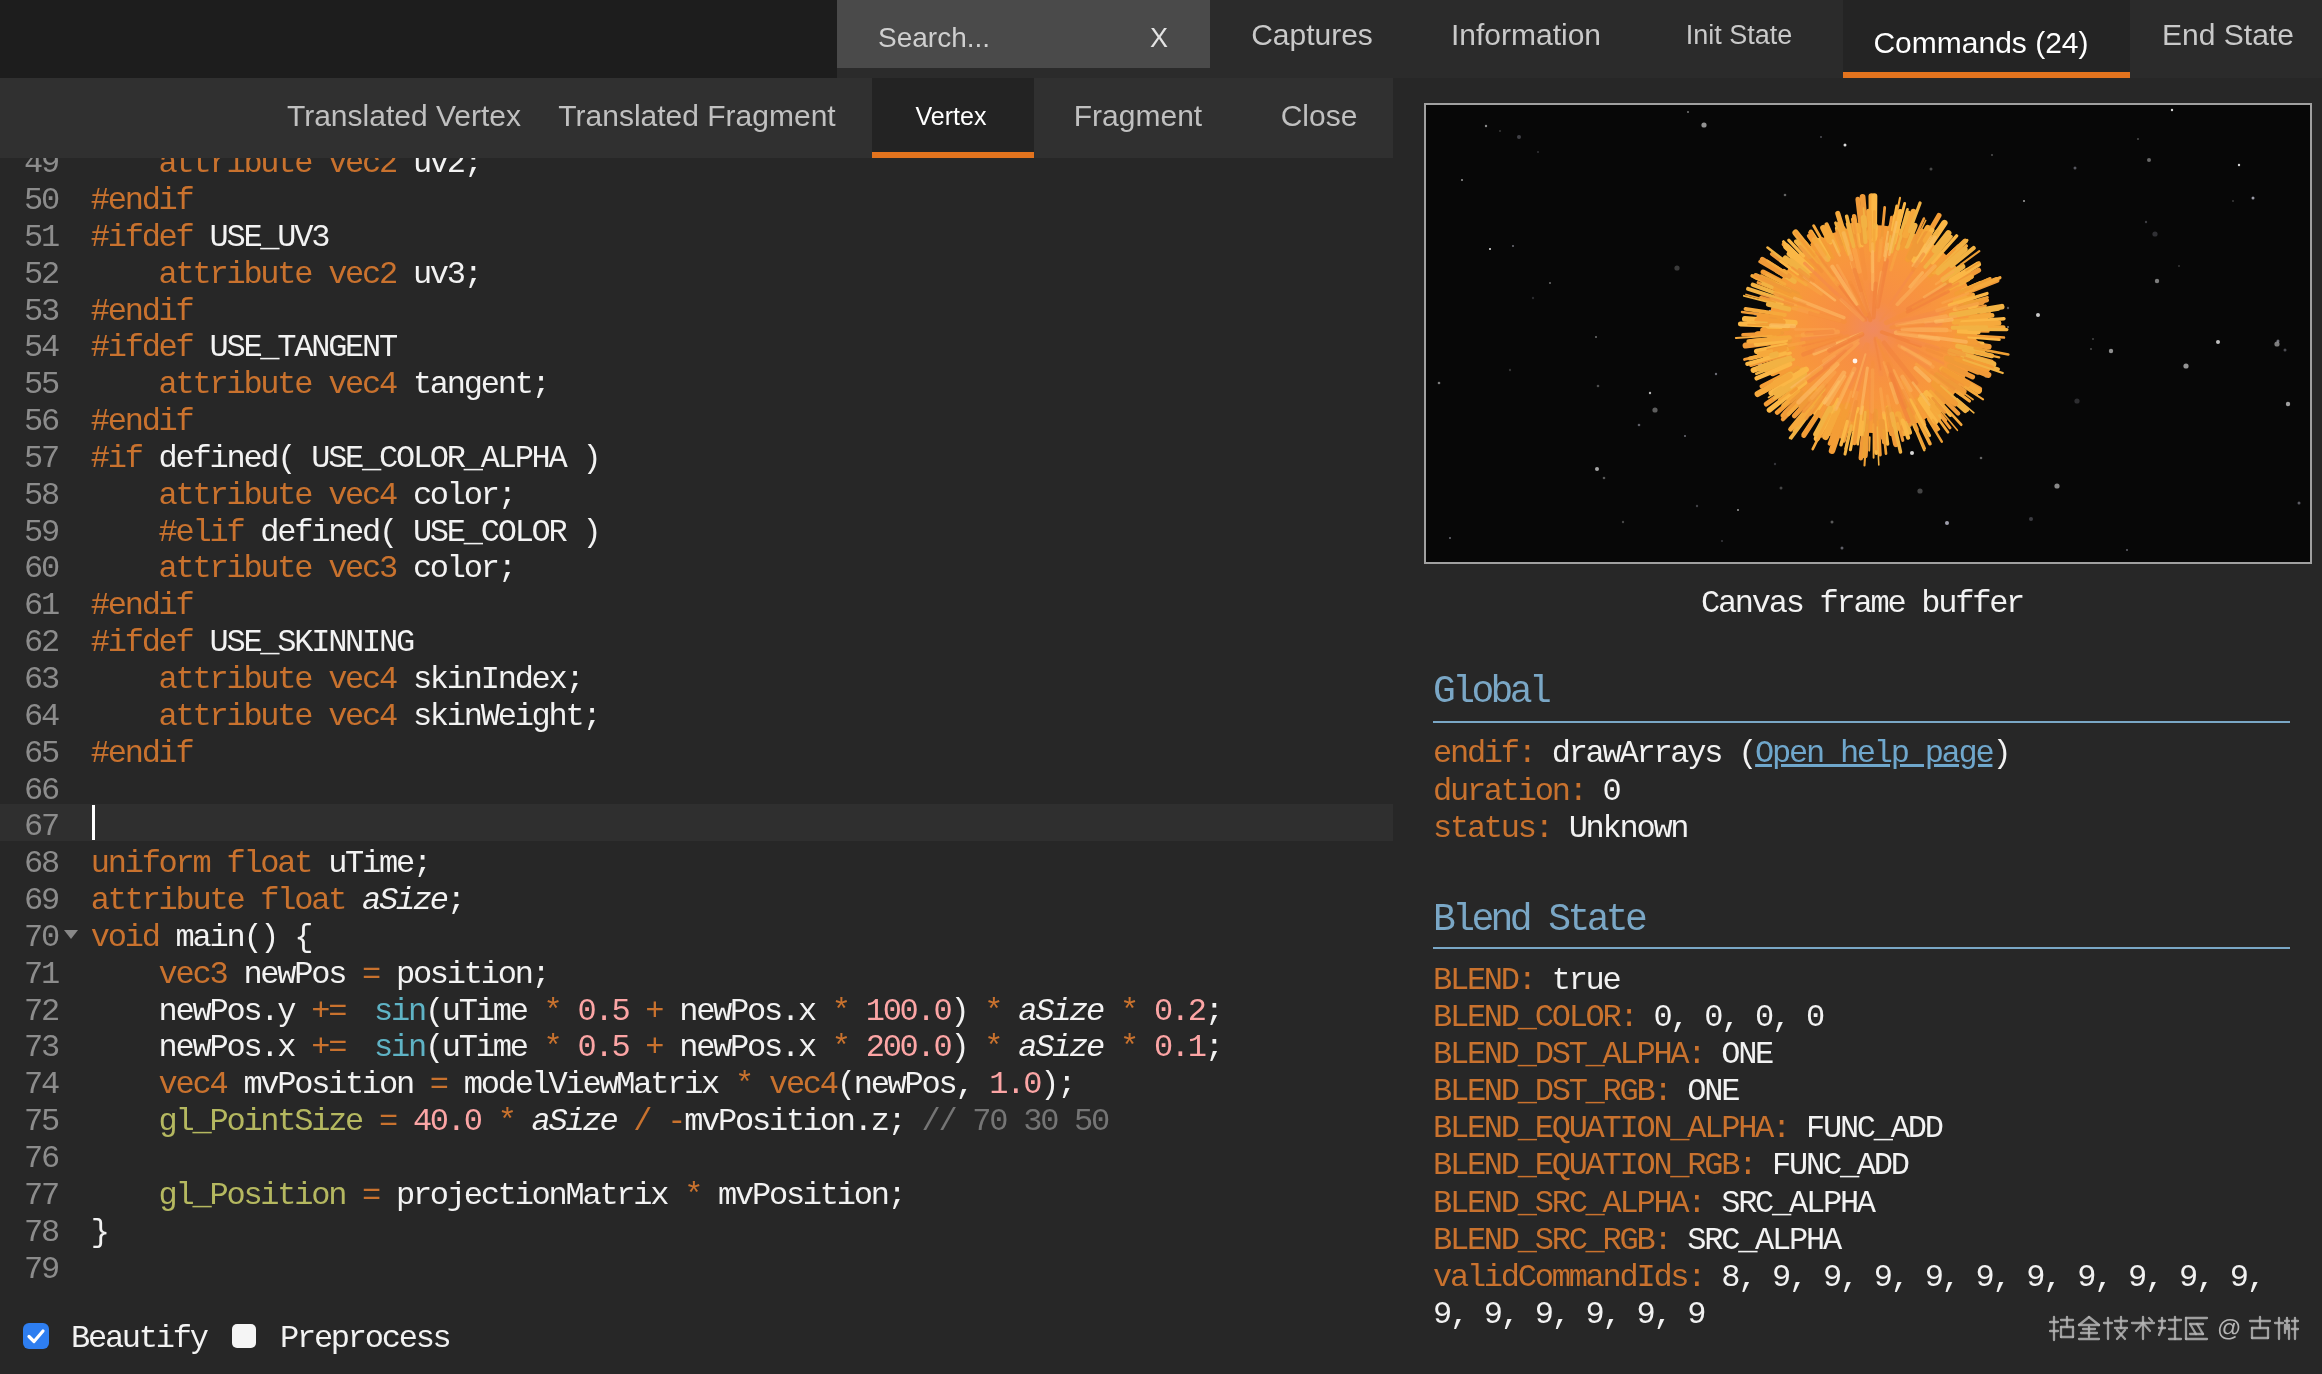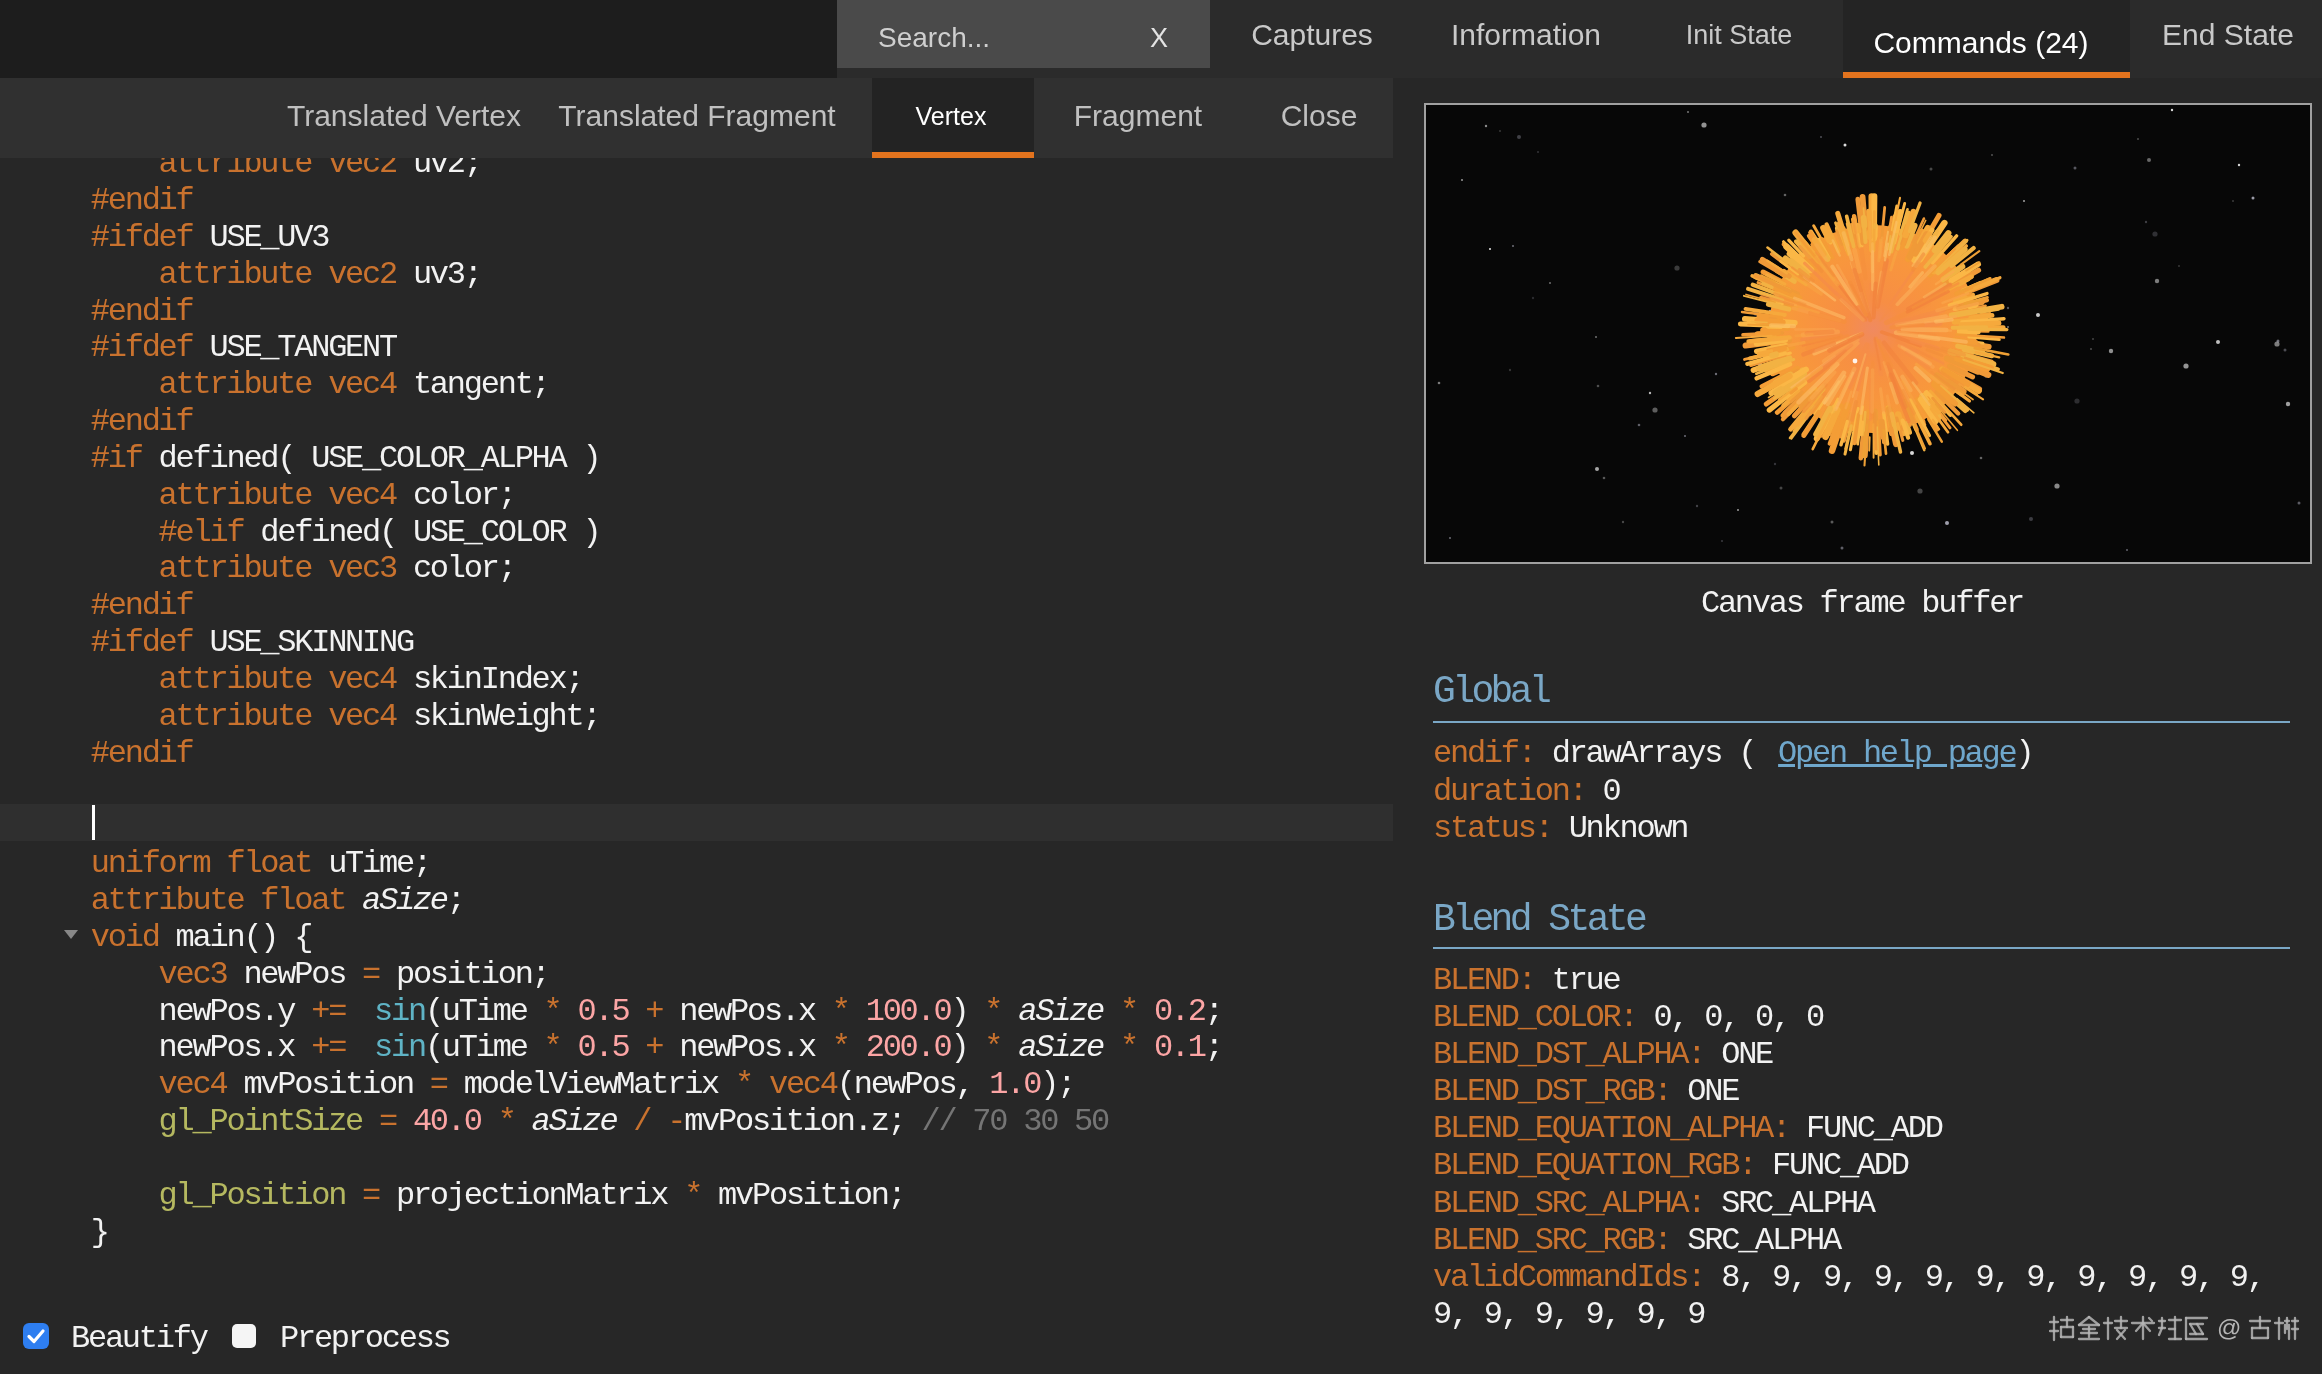--- a/index.html
+++ b/index.html
@@ -33,20 +33,51 @@
 <div class="abs" style="left:0;top:78px;width:1393px;height:80px;background:#303030;"></div>
 <div class="abs" style="left:872px;top:78px;width:162px;height:80px;background:#232323;border-bottom:6px solid #e2731e;"></div>
 <div class="abs sans" style="left:221px;top:78px;width:300px;height:80px;line-height:76px;font-size:30px;color:#c0c0c0;text-align:right;">Translated Vertex</div>
 <div class="abs sans" style="left:547px;top:78px;width:300px;height:80px;line-height:76px;font-size:30px;color:#c0c0c0;text-align:center;">Translated Fragment</div>
 <div class="abs sans" style="left:801px;top:78px;width:300px;height:80px;line-height:76px;font-size:25px;color:#ffffff;text-align:center;">Vertex</div>
 <div class="abs sans" style="left:988px;top:78px;width:300px;height:80px;line-height:76px;font-size:30px;color:#c0c0c0;text-align:center;">Fragment</div>
 <div class="abs sans" style="left:1169px;top:78px;width:300px;height:80px;line-height:76px;font-size:30px;color:#c0c0c0;text-align:center;">Close</div>
 
 <div class="abs" style="left:0;top:158px;width:1393px;height:1216px;background:#272727;overflow:hidden;">
   <div class="abs" style="left:0;top:646px;width:1393px;height:37px;background:#2f2f2f;"></div>
+  <pre class="abs" style="left:0;top:-11.8px;width:58px;text-align:right;color:#8c8c8c;">49
+50
+51
+52
+53
+54
+55
+56
+57
+58
+59
+60
+61
+62
+63
+64
+65
+66
+67
+68
+69
+70
+71
+72
+73
+74
+75
+76
+77
+78
+79</pre>
   <pre class="abs" style="left:90.8px;top:-11.8px;">    <span class="o">attribute</span> <span class="o">vec2</span> uv2;
 <span class="o">#endif</span>
 <span class="o">#ifdef</span> USE_UV3
     <span class="o">attribute</span> <span class="o">vec2</span> uv3;
 <span class="o">#endif</span>
 <span class="o">#ifdef</span> USE_TANGENT
     <span class="o">attribute</span> <span class="o">vec4</span> tangent;
 <span class="o">#endif</span>
 <span class="o">#if</span> defined( USE_COLOR_ALPHA )
     <span class="o">attribute</span> <span class="o">vec4</span> color;
@@ -722,21 +753,21 @@
 <line x1="407.9" y1="175.2" x2="394.6" y2="158.5" stroke="#f9a844" stroke-width="2.3" stroke-linecap="round" opacity="0.63"></line>
 <line x1="425.4" y1="286.7" x2="419.8" y2="303.1" stroke="#fcab50" stroke-width="2.4" stroke-linecap="round" opacity="0.51"></line>
 <line x1="459.0" y1="155.3" x2="461.9" y2="138.7" stroke="#fcc36a" stroke-width="2.2" stroke-linecap="round" opacity="0.63"></line>
 <circle cx="429" cy="256" r="2.4" fill="#ffffff" opacity="0.9"></circle>
 </svg>
 </div>
 <div class="abs mono" style="left:1424px;top:586px;width:876px;text-align:center;color:#f2f2f2;line-height:36px;">Canvas frame buffer</div>
 
 <div class="abs mono" style="left:1433px;top:672px;font-size:38px;letter-spacing:-3.6px;color:#7aa7c6;line-height:40px;">Global</div>
 <div class="abs" style="left:1433px;top:721px;width:857px;height:2px;background:#7aa7c6;"></div>
-<div class="abs mono" style="left:1433px;top:735px;line-height:37.5px;color:#f2f2f2;white-space:pre;"><span class="o">endif:</span> drawArrays (<span style="color:#6fa7cc;text-decoration:underline;margin-left:23px;">Open help page</span>)
+<div class="abs mono" style="left:1433px;top:735px;line-height:37.5px;color:#f2f2f2;white-space:pre;"><span class="o">endif:</span> drawArrays (<span style="color:#6fa7cc;text-decoration:underline;">Open help page</span>)
 <span class="o">duration:</span> 0
 <span class="o">status:</span> Unknown</div>
 
 <div class="abs mono" style="left:1433px;top:900px;font-size:38px;letter-spacing:-3.6px;color:#7aa7c6;line-height:40px;">Blend State</div>
 <div class="abs" style="left:1433px;top:947px;width:857px;height:2px;background:#7aa7c6;"></div>
 <div class="abs mono" style="left:1433px;top:962px;line-height:37.1px;color:#f2f2f2;white-space:pre;"><span class="o">BLEND:</span> true
 <span class="o">BLEND_COLOR:</span> 0, 0, 0, 0
 <span class="o">BLEND_DST_ALPHA:</span> ONE
 <span class="o">BLEND_DST_RGB:</span> ONE
 <span class="o">BLEND_EQUATION_ALPHA:</span> FUNC_ADD

